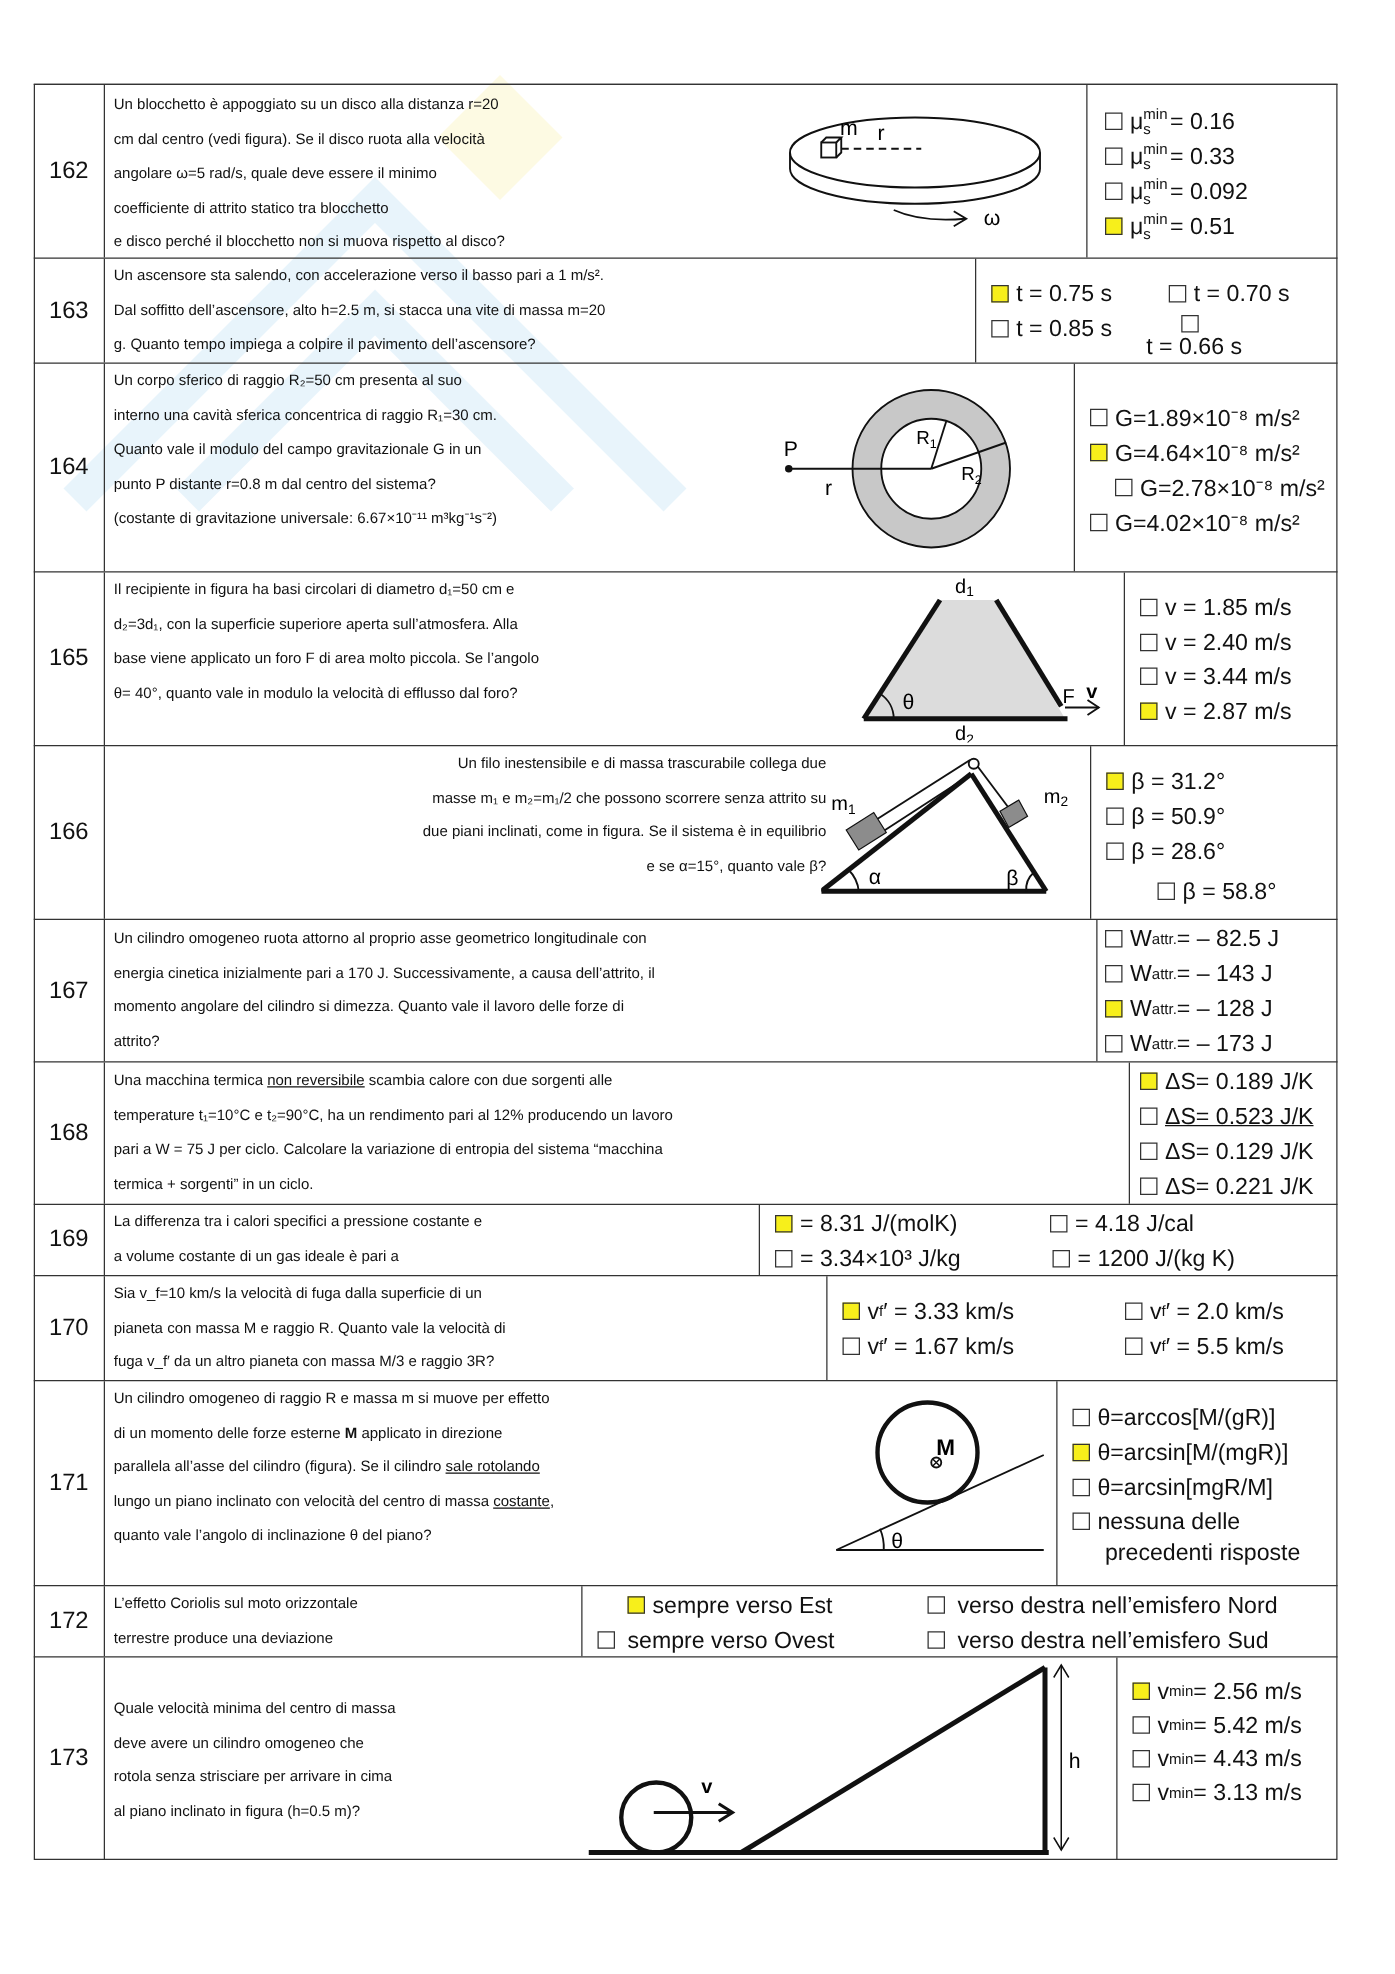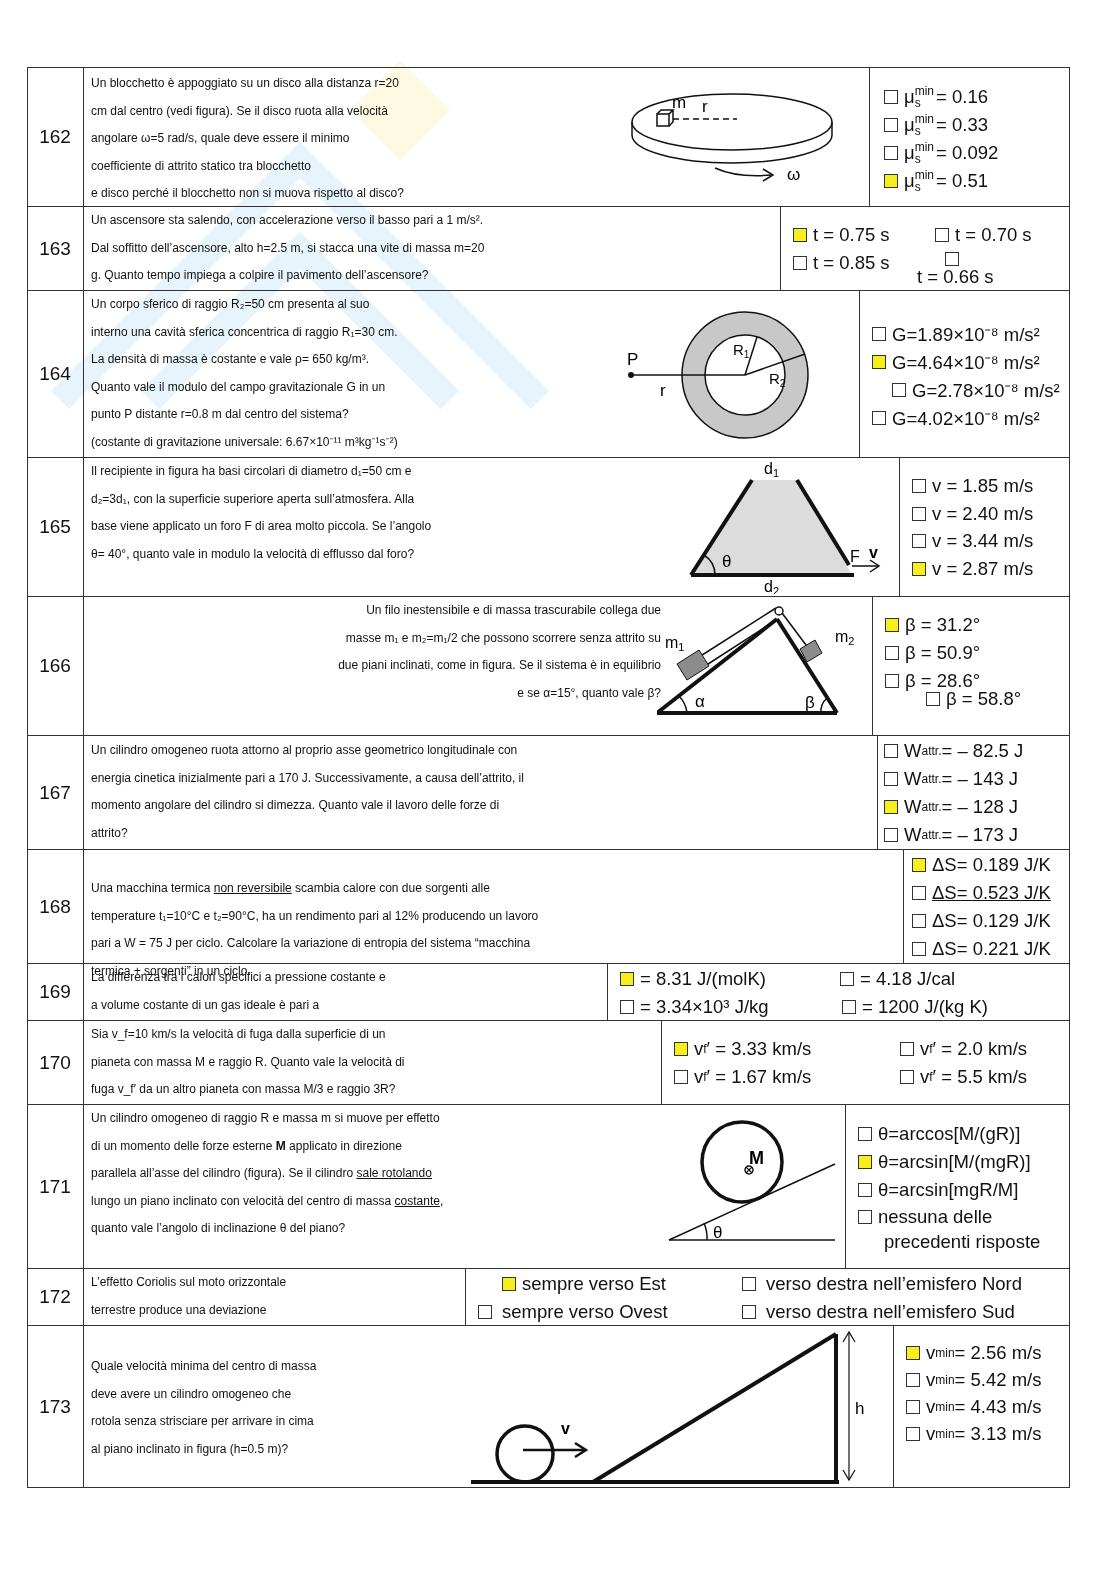--- a/index.html
+++ b/index.html
@@ -120,21 +120,20 @@
         <span>t = 0.66 s</span>
       </div>
   </div>
 </div>
 
 <div class="row" style="top:290px;height:167px;">
   <div class="num">164</div>
   <div class="q" style="top:0px;width:560px;">
     <div>Un corpo sferico di raggio R₂=50 cm presenta al suo</div>
     <div>interno una cavità sferica concentrica di raggio R₁=30 cm.</div>
-    <div>La densità di massa è costante e vale ρ= 650 kg/m³.</div>
     <div>Quanto vale il modulo del campo gravitazionale G in un</div>
     <div>punto P distante r=0.8 m dal centro del sistema?</div>
     <div>(costante di gravitazione universale: 6.67×10⁻¹¹ m³kg⁻¹s⁻²)</div>
   </div>
   <svg class="fig" style="left:598px;top:18px;" width="210" height="135" viewBox="0 0 210 135">
     <circle cx="120" cy="66" r="63" fill="#c8c8c8" stroke="#111" stroke-width="1.5"></circle>
     <circle cx="120" cy="66" r="40" fill="#fff" stroke="#111" stroke-width="1.5"></circle>
     <line x1="6" y1="66" x2="120" y2="66" stroke="#111" stroke-width="1.5"></line>
     <circle cx="6" cy="66" r="3" fill="#111"></circle>
     <line x1="120" y1="66" x2="132" y2="28" stroke="#111" stroke-width="1.5"></line>
@@ -237,21 +236,21 @@
         <span>β = 31.2°</span>
       </div>
     <div class="opt" style="left:12px;top:45px;">
         <span class="box"></span>
         <span>β = 50.9°</span>
       </div>
     <div class="opt" style="left:12px;top:73px;">
         <span class="box"></span>
         <span>β = 28.6°</span>
       </div>
-    <div class="opt" style="left:12px;top:91px;padding-left:41px;">
+    <div class="opt" style="left:12px;top:105px;padding-left:41px;">
         <span class="box"></span>
         <span>β = 58.8°</span>
       </div>
   </div>
 </div>
 
 <div class="row" style="top:735px;height:114px;">
   <div class="num">167</div>
   <div class="q justify" style="top:1px;width:770px;">
     <div>Un cilindro omogeneo ruota attorno al proprio asse geometrico longitudinale con</div>
@@ -282,21 +281,21 @@
         <span class="box"></span>
         <span>W</span>
         <span class="sub">attr.</span>
         <span> = – 173 J</span>
       </div>
   </div>
 </div>
 
 <div class="row" style="top:849px;height:114px;">
   <div class="num">168</div>
-  <div class="q" style="top:1px;width:800px;margin-top:24px;">
+  <div class="q" style="top:1px;width:800px;">
     <div><span>Una macchina termica </span><span class="u">non reversibile</span><span> scambia calore con due sorgenti alle</span></div>
     <div>temperature t₁=10°C e t₂=90°C, ha un rendimento pari al 12% producendo un lavoro</div>
     <div>pari a W = 75 J per ciclo. Calcolare la variazione di entropia del sistema “macchina</div>
     <div>termica + sorgenti” in un ciclo.</div>
   </div>
   <div class="ans-col" style="left:876px;width:167px;">
     <div class="opt" style="left:8px;top:4px;">
         <span class="box hl"></span>
         <span>ΔS= 0.189 J/K</span>
       </div>

